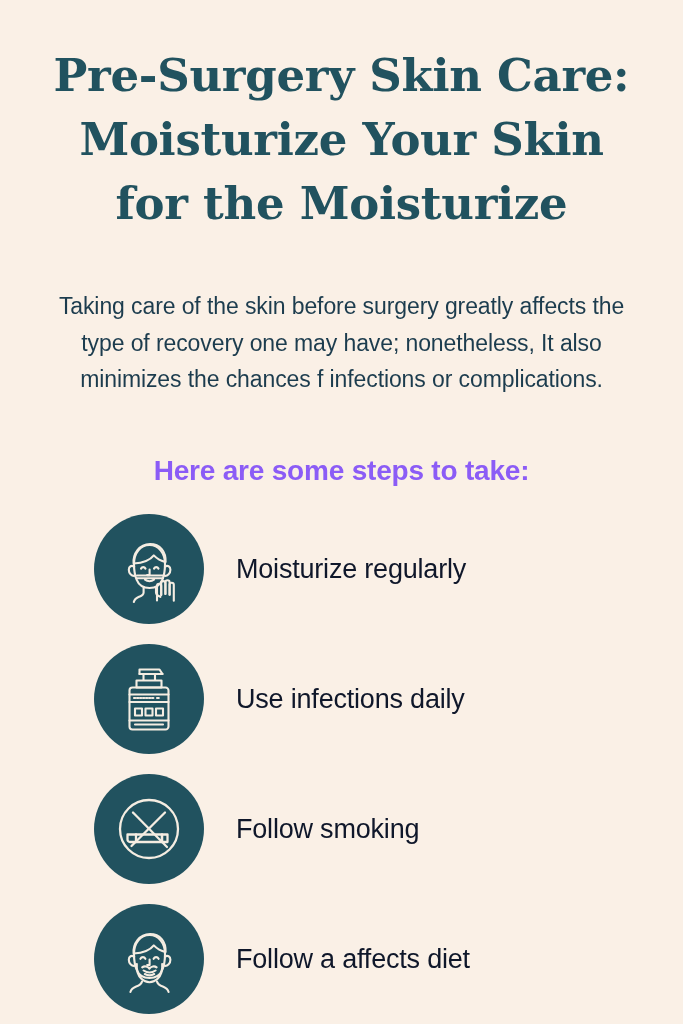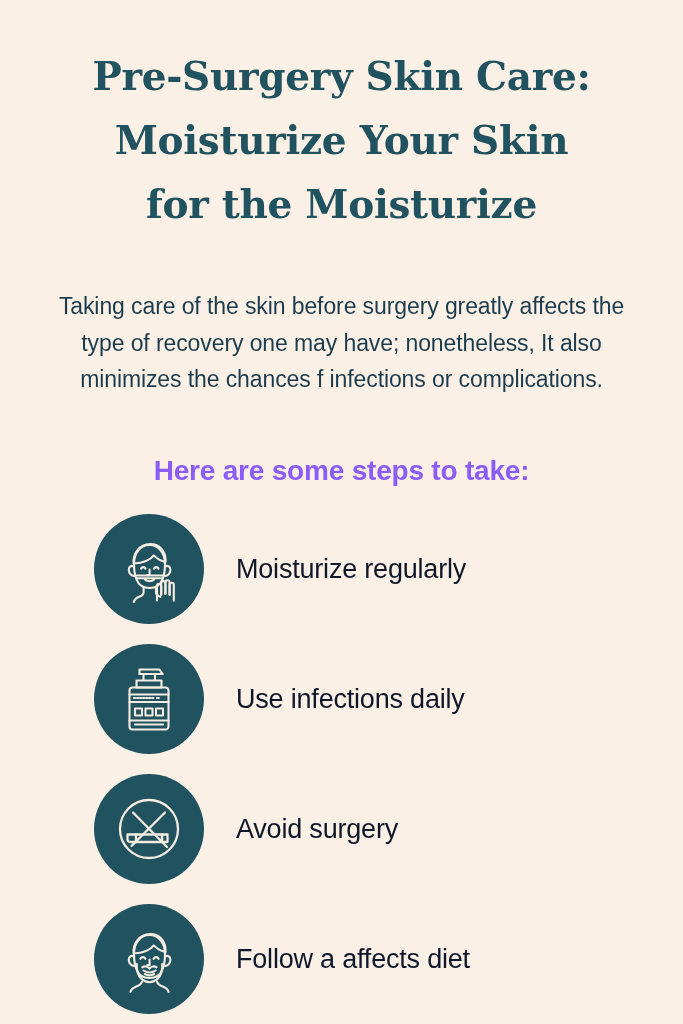--- a/index.html
+++ b/index.html
@@ -25,21 +25,21 @@
   .title-block {
     position: absolute;
     top: 44px;
     left: 0;
     width: 683px;
     text-align: center;
   }
   .title-line {
     font-family: "DejaVu Serif", "Liberation Serif", serif;
     font-weight: 700;
-    font-size: 39px;
+    font-size: 45px;
     line-height: 64px;
     color: #21525F;
     letter-spacing: -0.3px;
     white-space: nowrap;
   }
 
   
   .intro {
     position: absolute;
     top: 268px;
@@ -203,21 +203,21 @@
 
           <path d="M26 44.5v7.5"></path>
 
           <path d="M52 44.5h5.5v7.5H52z"></path>
 
           <path d="M23 22.5 57 57"></path>
 
           <path d="M55 22.5 21.5 56"></path>
         </svg>
       </div>
-      <div class="step-label">Avoid surgery</div>
+      <div class="step-label">Follow smoking</div>
     </div>
 
     <div class="step-row">
       <div class="step-icon-circle">
         <svg width="78" height="78" viewBox="0 0 78 78" fill="none" stroke="#F5EDE2" stroke-width="2.1" stroke-linecap="round" stroke-linejoin="round">
 
           <path d="M24 34c0-11 6.5-19 15.5-19S55 23 55 34c0 6-0.8 11.4-2.6 15.6C50.4 54.6 45.6 58 39.5 58S28.6 54.6 26.6 49.6C24.8 45.4 24 40 24 34z"></path>
 
           <path d="M23.6 33.5c-0.8-9.6 5.6-19.5 16.4-19.5 10.2 0 16 7.6 15.6 18-2.8-0.6-8-2.6-11.8-6.6-3.8 5-11.4 7.6-20.2 8.1z"></path>
 

